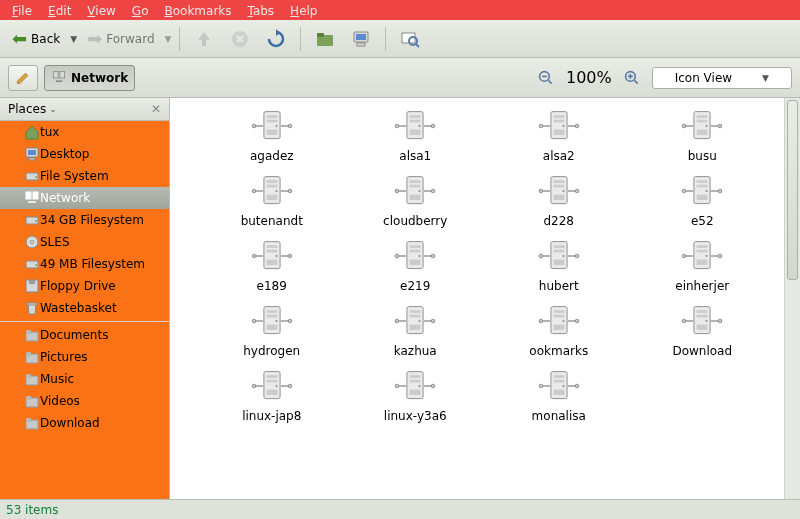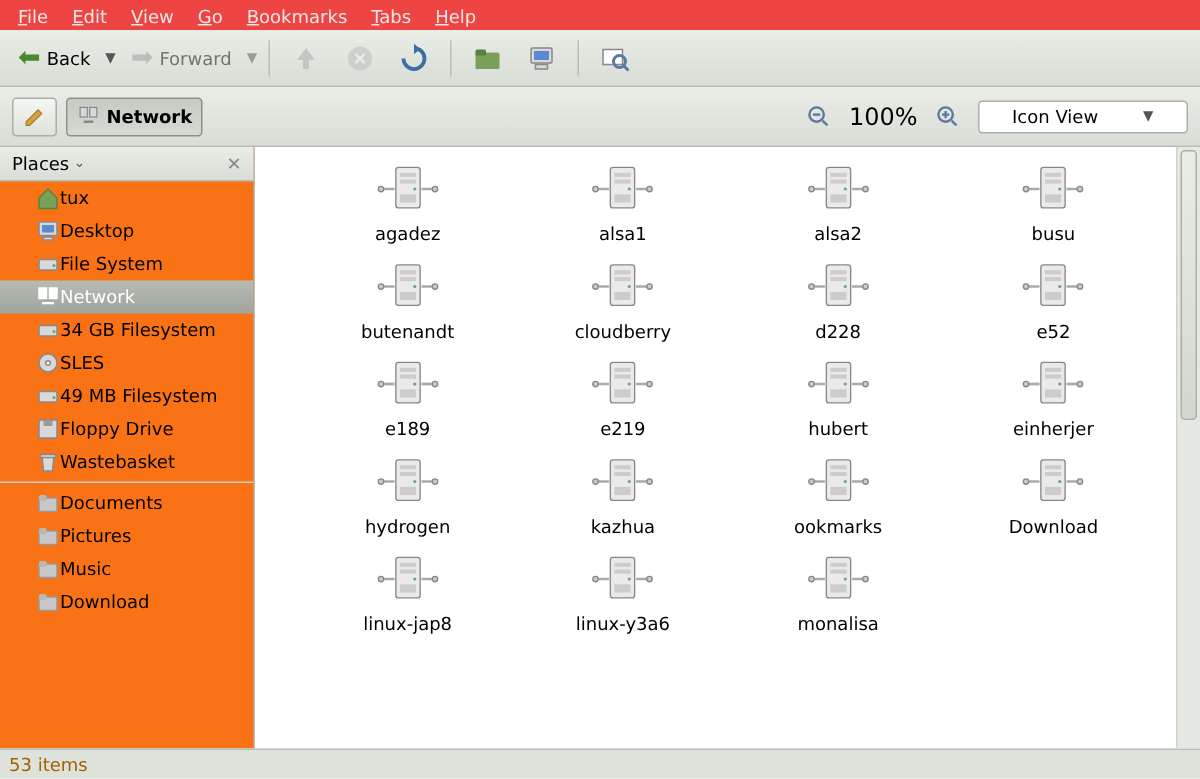--- a/index.html
+++ b/index.html
@@ -28,21 +28,21 @@
 .side-item.sel { background: linear-gradient(#b6bcb3,#9fa59c); color: #fff; }
 .side-sep { height: 1px; background: #cfd4cc; margin: 2px 0; }
 .place-icon { width: 16px; height: 16px; flex-shrink: 0; }
 .content { flex: 1; background: #fff; position: relative; display: flex; }
 .iconarea { flex: 1; padding: 10px 20px 10px 40px; overflow: auto; }
 .grid { display: grid; grid-template-columns: repeat(4, 1fr); gap: 10px 20px; }
 .cell { display: flex; flex-direction: column; align-items: center; gap: 2px; cursor: pointer; }
 .cell-label { text-align: center; font-size: 12px; }
 .vscroll { width: 16px; background: #e5e8e3; border-left: 1px solid #cfd4cc; position: relative; }
 .vthumb { position: absolute; left: 2px; right: 2px; top: 2px; height: 180px; background: linear-gradient(#e9ede6,#d2d7cf); border: 1px solid #aab0a7; border-radius: 3px; }
-.statusbar { height: 20px; background: #dde2da; border-top: 1px solid #b8bdb5; display: flex; align-items: center; padding: 0 6px; font-size: 12px; color: #a16207; }
+.statusbar { height: 20px; background: #dde2da; border-top: 1px solid #b8bdb5; display: flex; align-items: center; padding: 0 6px; font-size: 12px; color: #15803d; }
 .icon-svg { width: 20px; height: 20px; }
 .server-svg { width: 44px; height: 36px; }
 </style>
 </head>
 <body>
 
 <div class="menubar">
     <div class="menubar-item"><u>F</u>ile</div>
     <div class="menubar-item"><u>E</u>dit</div>
     <div class="menubar-item"><u>V</u>iew</div>
@@ -236,20 +236,27 @@
             <rect x="2" y="5" width="12" height="9" rx="1" fill="#c8c8c8" stroke="#999"></rect>
             <rect x="2" y="3" width="5" height="4" rx="1" fill="#b8b8b8"></rect>
           </svg>
           <span>Music</span>
         </div>
         <div class="side-item">
           <svg class="place-icon" viewBox="0 0 16 16">
             <rect x="2" y="5" width="12" height="9" rx="1" fill="#c8c8c8" stroke="#999"></rect>
             <rect x="2" y="3" width="5" height="4" rx="1" fill="#b8b8b8"></rect>
           </svg>
+          <span>Videos</span>
+        </div>
+        <div class="side-item">
+          <svg class="place-icon" viewBox="0 0 16 16">
+            <rect x="2" y="5" width="12" height="9" rx="1" fill="#c8c8c8" stroke="#999"></rect>
+            <rect x="2" y="3" width="5" height="4" rx="1" fill="#b8b8b8"></rect>
+          </svg>
           <span>Download</span>
         </div>
       </div>
   </div>
   <div class="content">
     <div class="iconarea">
       <div class="grid">
           <div class="cell">
             <div><svg class="server-svg" viewBox="0 0 48 40">
 <line x1="2" y1="20" x2="14" y2="20" stroke="#aaa" stroke-width="2"></line>

